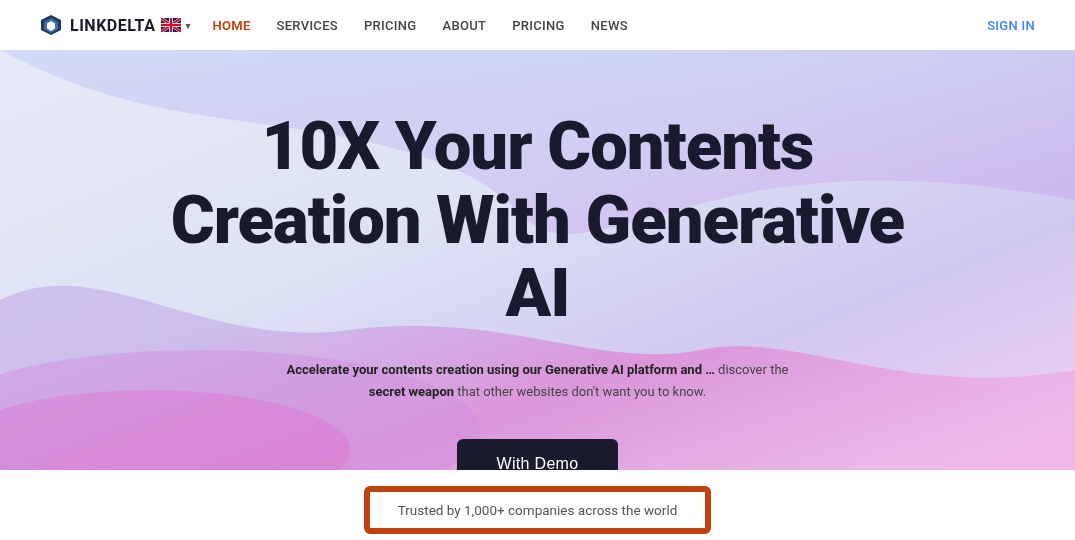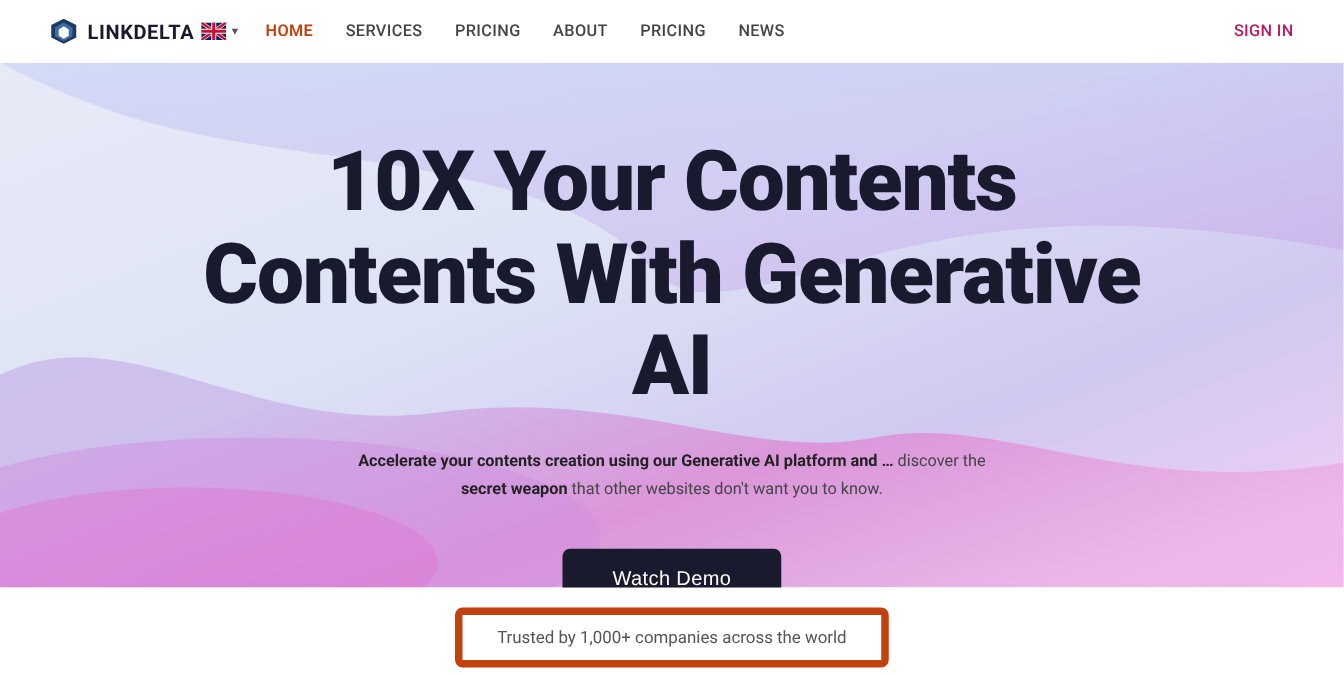--- a/index.html
+++ b/index.html
@@ -94,21 +94,21 @@
 
     .navbar-right {
       display: flex;
       align-items: center;
       gap: 16px;
     }
 
     .sign-in-link {
       font-size: 13px;
       font-weight: 500;
-      color: #be185d;
+      color: #3b82f6;
       text-decoration: none;
       letter-spacing: 0.3px;
     }
 
     .sign-up-btn {
       background: #1e3a5f;
       color: #fff;
       border: none;
       border-radius: 6px;
       padding: 8px 20px;
@@ -266,24 +266,24 @@
 
     <path d="M0,0 C150,80 250,60 400,100 C550,140 500,200 600,180 C700,160 800,100 1075,150 L1075,0 Z" fill="url(#heroGrad3)"></path>
 
     <ellipse cx="200" cy="380" rx="280" ry="80" fill="#d090e0" opacity="0.5"></ellipse>
     <ellipse cx="150" cy="400" rx="200" ry="60" fill="#e070d0" opacity="0.4"></ellipse>
   </svg>
 
   <div class="hero-content">
     <h1 class="hero-title">
       <span>10X Your Contents</span><br>
-      <span>Contents With Generative AI</span>
+      <span>Creation With Generative AI</span>
     </h1>
     <p class="hero-subtitle">
       <strong>Accelerate your contents <strong>creation</strong> using our <strong>Generative AI</strong> platform and …</strong> discover the <strong>secret weapon</strong> that other websites don't want you to know.
     </p>
-    <button class="watch-demo-btn">Watch Demo</button>
+    <button class="watch-demo-btn">With Demo</button>
   </div>
 </section>
 
 <div class="trusted-section">
   <div class="trusted-badge">Trusted by 1,000+ companies across the world</div>
 </div>
 
 </body></html>

